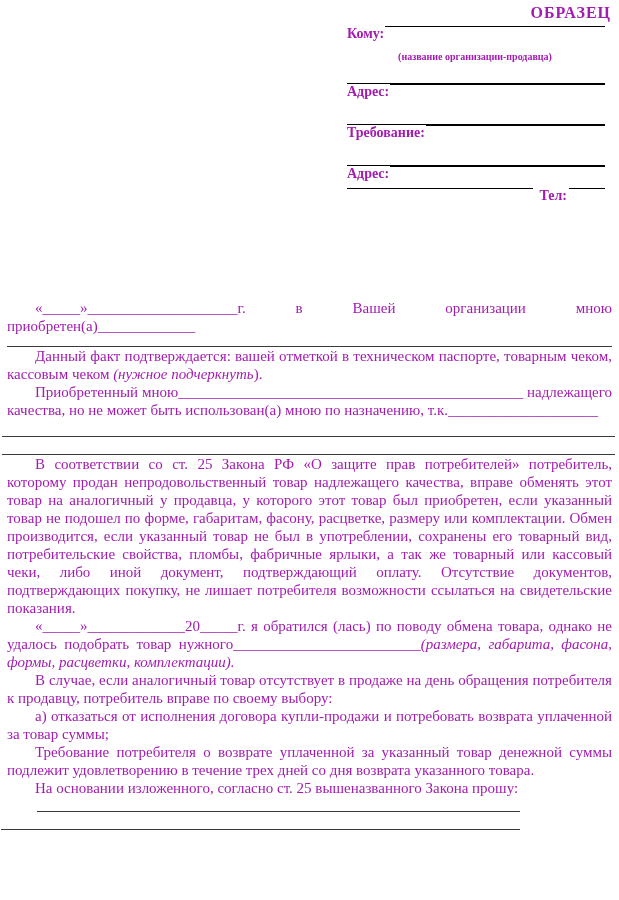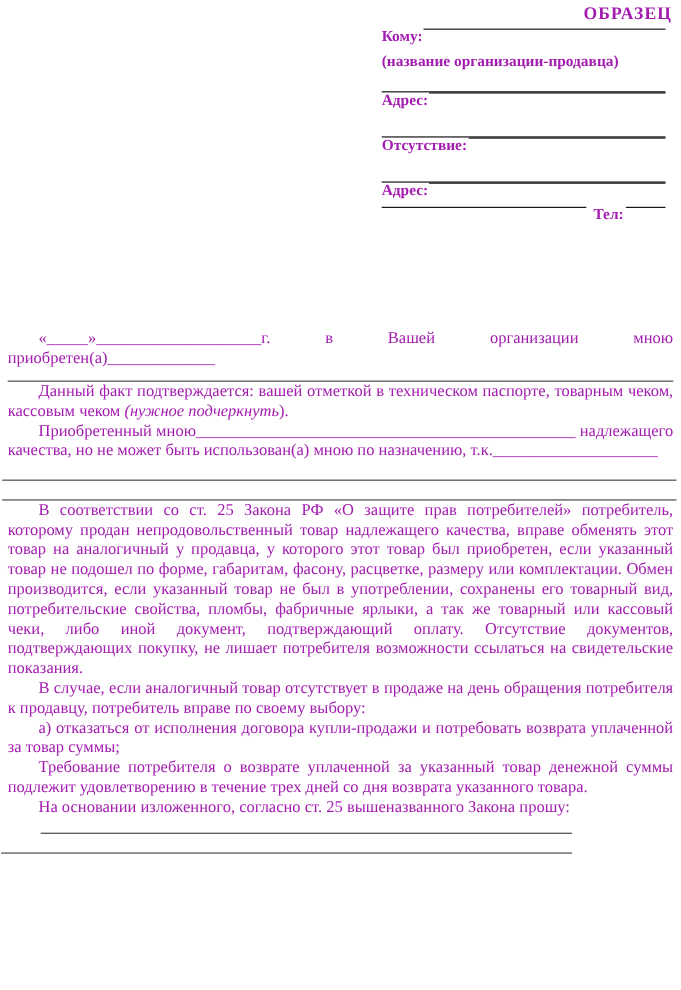--- a/index.html
+++ b/index.html
@@ -15,21 +15,21 @@
   
   .stamp {
     position:absolute; top:4px; right:8px;
     font-weight:bold; font-size:16px; letter-spacing:1px;
   }
   
   .recipient { position:absolute; left:347px; top:26px; width:258px; font-size:14px; }
   .hrow { display:flex; align-items:flex-start; height:22px; }
   .hrow .field-label { font-weight:bold; padding-right:1px; white-space:nowrap; }
   .fill { flex:1 1 auto; border-bottom:1.5px solid #000; }
-  .caption { height:17px; line-height:17px; font-weight:bold; font-size:14px; text-align:left; padding-right:2px; }
+  .caption { height:17px; line-height:17px; font-weight:bold; font-size:10px; text-align:center; padding-right:2px; }
   .hline { display:flex; height:19px; }
   .tel-label { font-weight:bold; padding:0 2px 0 6px; white-space:nowrap; }
   .short-fill { flex:0 0 36px; border-bottom:1.5px solid #000; }
   
   .title-block { position:absolute; top:244px; left:0; width:100%; text-align:center; }
   .doc-title { font-weight:bold; font-size:17px; }
   .doc-subtitle { font-size:15px; margin-top:3px; }
   
   .body { position:absolute; top:299px; left:7px; right:7px; }
   .para { margin:0; text-align:justify; text-indent:28px; font-size:15px; line-height:18px; }
@@ -56,21 +56,21 @@
         <span class="fill"></span>
       </div>
       <div class="hrow">
         <span class="field-label">Адрес:</span>
         <span class="fill"></span>
       </div>
       <div class="hline">
         <span class="fill"></span>
       </div>
       <div class="hrow">
-        <span class="field-label">Отсутствие:</span>
+        <span class="field-label">Требование:</span>
         <span class="fill"></span>
       </div>
       <div class="hline">
         <span class="fill"></span>
       </div>
       <div class="hrow">
         <span class="field-label">Адрес:</span>
         <span class="fill"></span>
       </div>
       <div class="hrow">
@@ -80,20 +80,21 @@
       </div>
     </div>
   <div class="body">
       <p class="para"><span>«_____»____________________г. в Вашей организации мною приобретен(а)_____________</span></p>
       <div class="rule r1"></div>
       <p class="para"><span>Данный факт подтверждается: вашей отметкой в техническом паспорте, товарным чеком, кассовым чеком </span><span class="it">(нужное подчеркнуть</span><span>).</span></p>
       <p class="para"><span>Приобретенный  мною______________________________________________ надлежащего качества,  но не может быть использован(а) мною по назначению, т.к.____________________</span></p>
       <div class="rule r2"></div>
       <div class="rule r3"></div>
       <p class="para"><span>В соответствии со ст. 25 Закона РФ «О защите прав потребителей» потребитель, которому продан непродовольственный товар надлежащего качества,  вправе обменять этот товар на аналогичный у продавца, у которого этот товар был приобретен, если указанный товар не подошел по форме, габаритам, фасону, расцветке, размеру или комплектации.  Обмен производится, если указанный товар не был в употреблении, сохранены его товарный вид, потребительские свойства, пломбы, фабричные ярлыки, а так же товарный или кассовый чеки, либо иной документ, подтверждающий оплату. Отсутствие документов,  подтверждающих покупку,  не лишает потребителя возможности ссылаться на свидетельские показания.</span></p>
+      <p class="para"><span>«_____»_____________20_____г. я обратился (лась) по поводу обмена товара, однако не удалось подобрать товар нужного_________________________</span><span class="it">(размера, габарита, фасона, формы, расцветки, комплектации).</span></p>
       <p class="para"><span>В случае, если аналогичный товар отсутствует в продаже на день обращения потребителя к продавцу, потребитель вправе по своему выбору:</span></p>
       <p class="para"><span>а) отказаться от исполнения договора купли-продажи и потребовать возврата уплаченной за товар суммы;</span></p>
       <p class="para"><span>Требование потребителя о возврате уплаченной за указанный товар денежной суммы подлежит удовлетворению в течение трех  дней со дня возврата указанного товара.</span></p>
       <p class="para"><span>На основании изложенного,  согласно ст. 25 вышеназванного Закона прошу:</span></p>
       <div class="rule r4"></div>
       <div class="rule r5"></div>
     </div>
 </div>
 
 </body></html>

